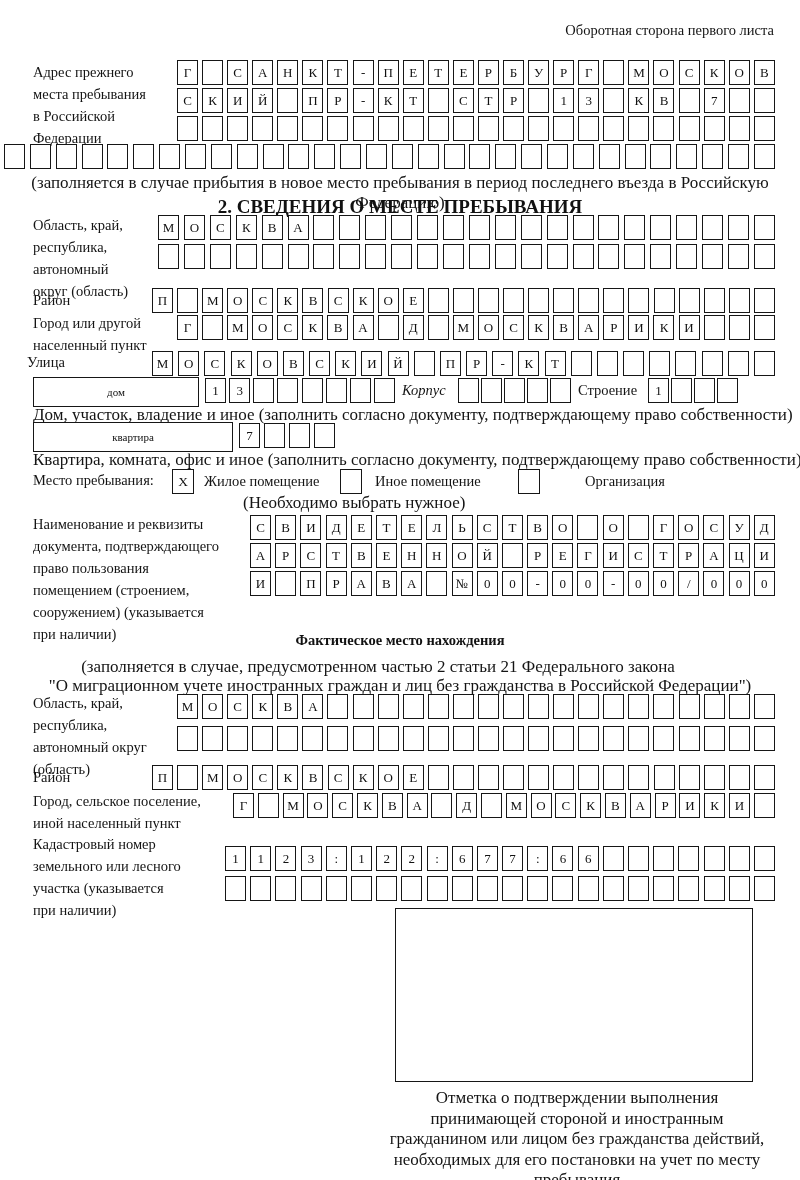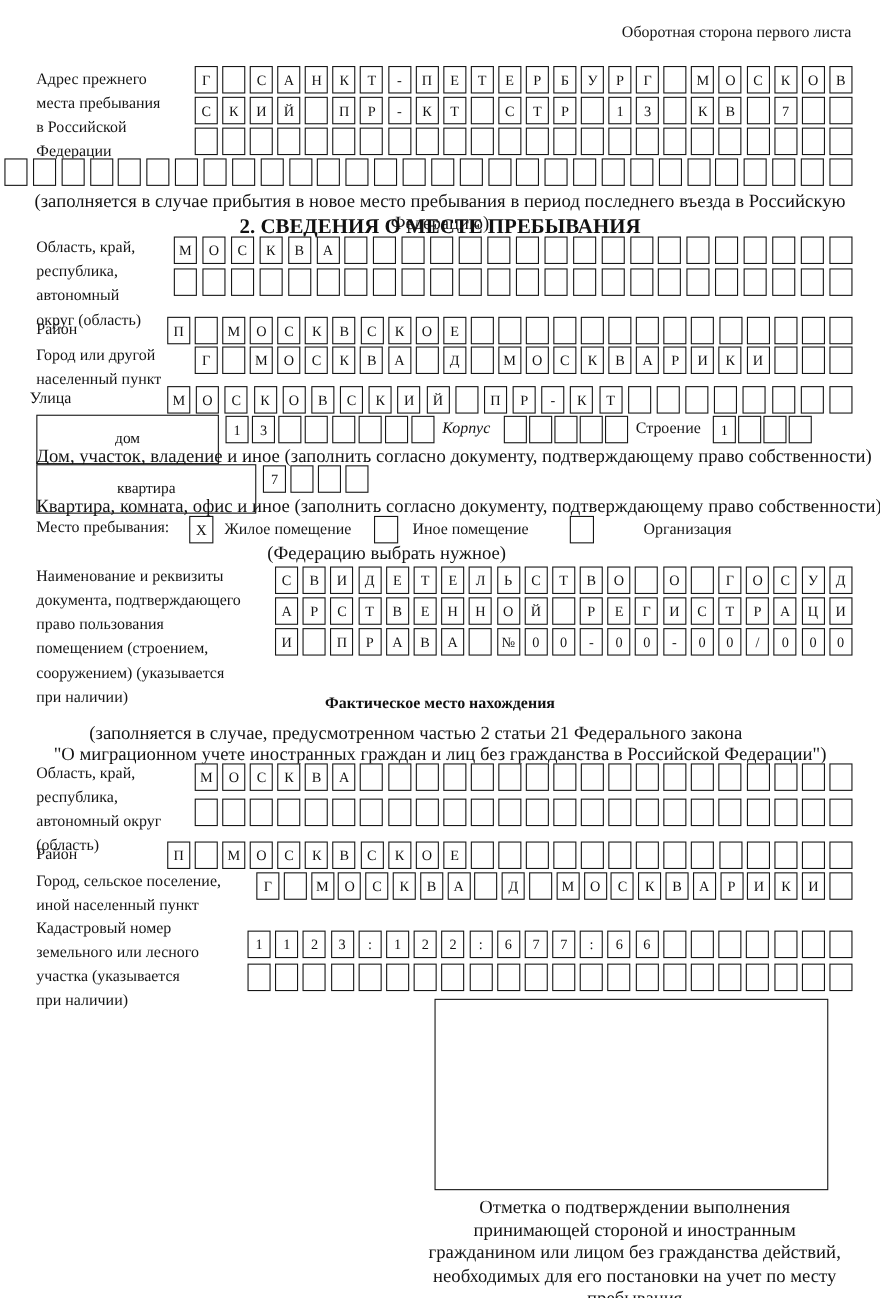--- a/index.html
+++ b/index.html
@@ -14,22 +14,22 @@
   .small{font-size:17px;color:#141414;}
   .center{text-align:center;}
   .bold{font-weight:bold;}
   .cellrow{display:flex;justify-content:space-between;}
   .cell{
     width:21px;height:25px;border:1.5px solid #161616;box-sizing:border-box;
     display:flex;align-items:center;justify-content:center;
     font-size:13px;line-height:1;background:#fff;flex:none;
   }
   .widebox{
-    border:1.5px solid #161616;box-sizing:border-box;height:45px;background:#fff;
-    display:flex;align-items:center;justify-content:center;font-size:14px;
+    border:1.5px solid #161616;box-sizing:border-box;height:30px;background:#fff;
+    display:flex;align-items:center;justify-content:center;font-size:11px;
   }
   .chk{
     width:22px;height:25px;border:1.5px solid #161616;box-sizing:border-box;
     display:flex;align-items:center;justify-content:center;font-size:13.5px;background:#fff;
   }
   .stamp{border:1.6px solid #161616;box-sizing:border-box;background:#fff;}
 </style>
 </head>
 <body>
 
@@ -339,21 +339,21 @@
     </div>
   <div class="abs small" style="left:33px;top:450px;">Квартира, комната, офис и иное (заполнить согласно документу, подтверждающему право собственности)</div>
 
   <div class="abs lbl" style="left:33px;top:469px;">Место пребывания:</div>
   <div class="abs chk" style="left:172px;top:469px;">X</div>
   <div class="abs lbl" style="left:204px;top:470px;">Жилое помещение</div>
   <div class="abs chk" style="left:340px;top:469px;"></div>
   <div class="abs lbl" style="left:375px;top:470px;">Иное помещение</div>
   <div class="abs chk" style="left:518px;top:469px;"></div>
   <div class="abs lbl" style="left:585px;top:470px;">Организация</div>
-  <div class="abs small" style="left:243px;top:493px;">(Федерацию выбрать нужное)</div>
+  <div class="abs small" style="left:243px;top:493px;">(Необходимо выбрать нужное)</div>
 
   <div class="abs lbl" style="left:33px;top:513px;width:215px;">Наименование и реквизиты
 документа, подтверждающего
 право пользования
 помещением (строением,
 сооружением) (указывается
 при наличии)</div>
   <div class="abs cellrow" style="left:250px;top:515px;width:525px;">
       <span class="cell">С</span>
       <span class="cell">В</span>

